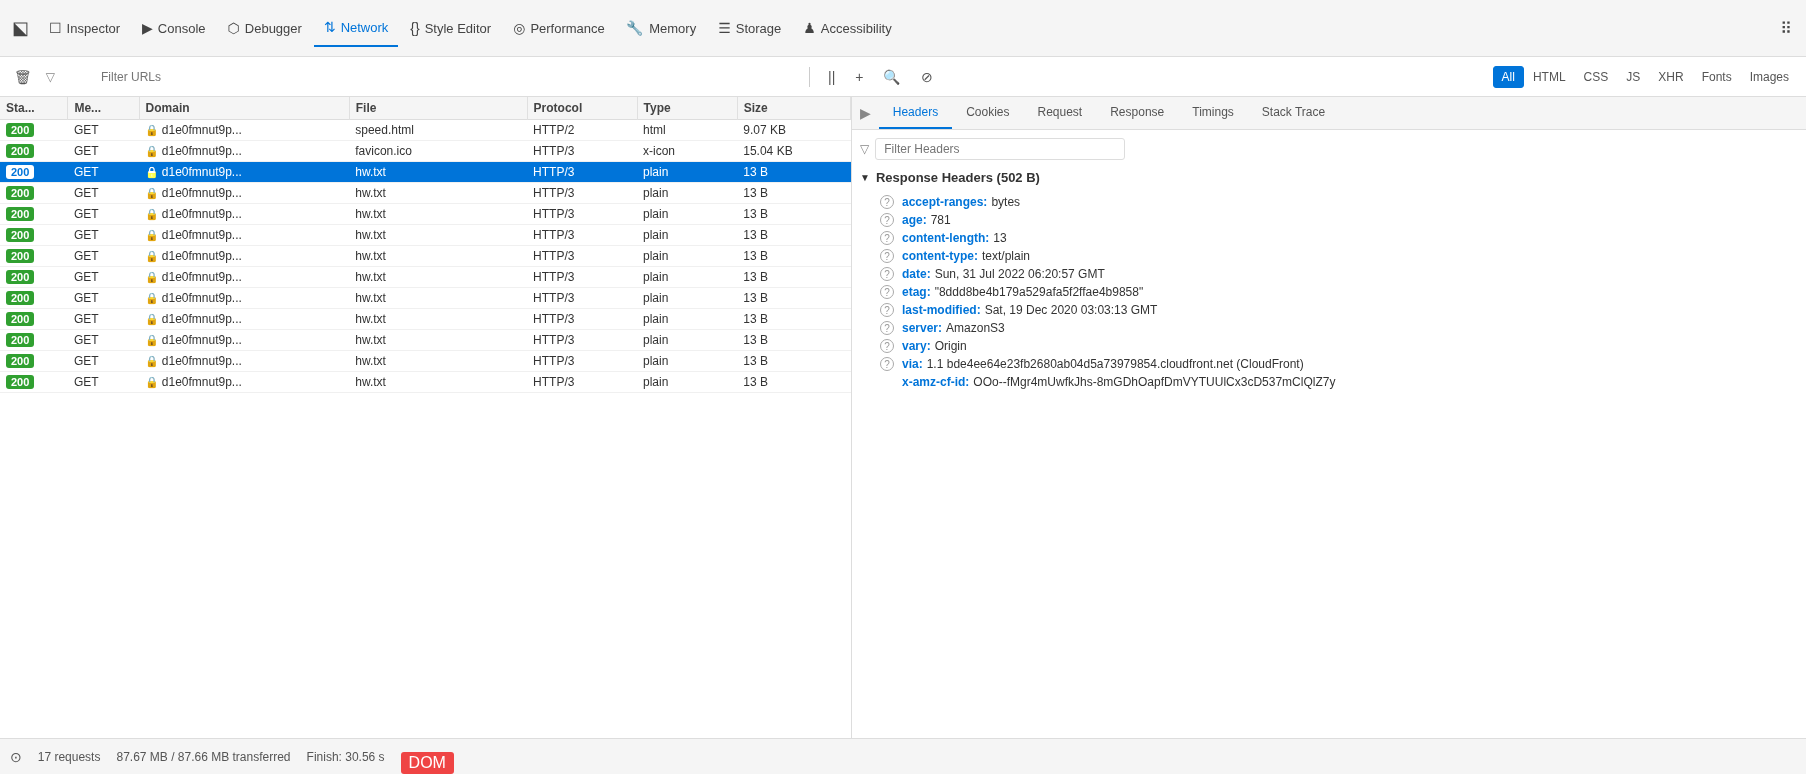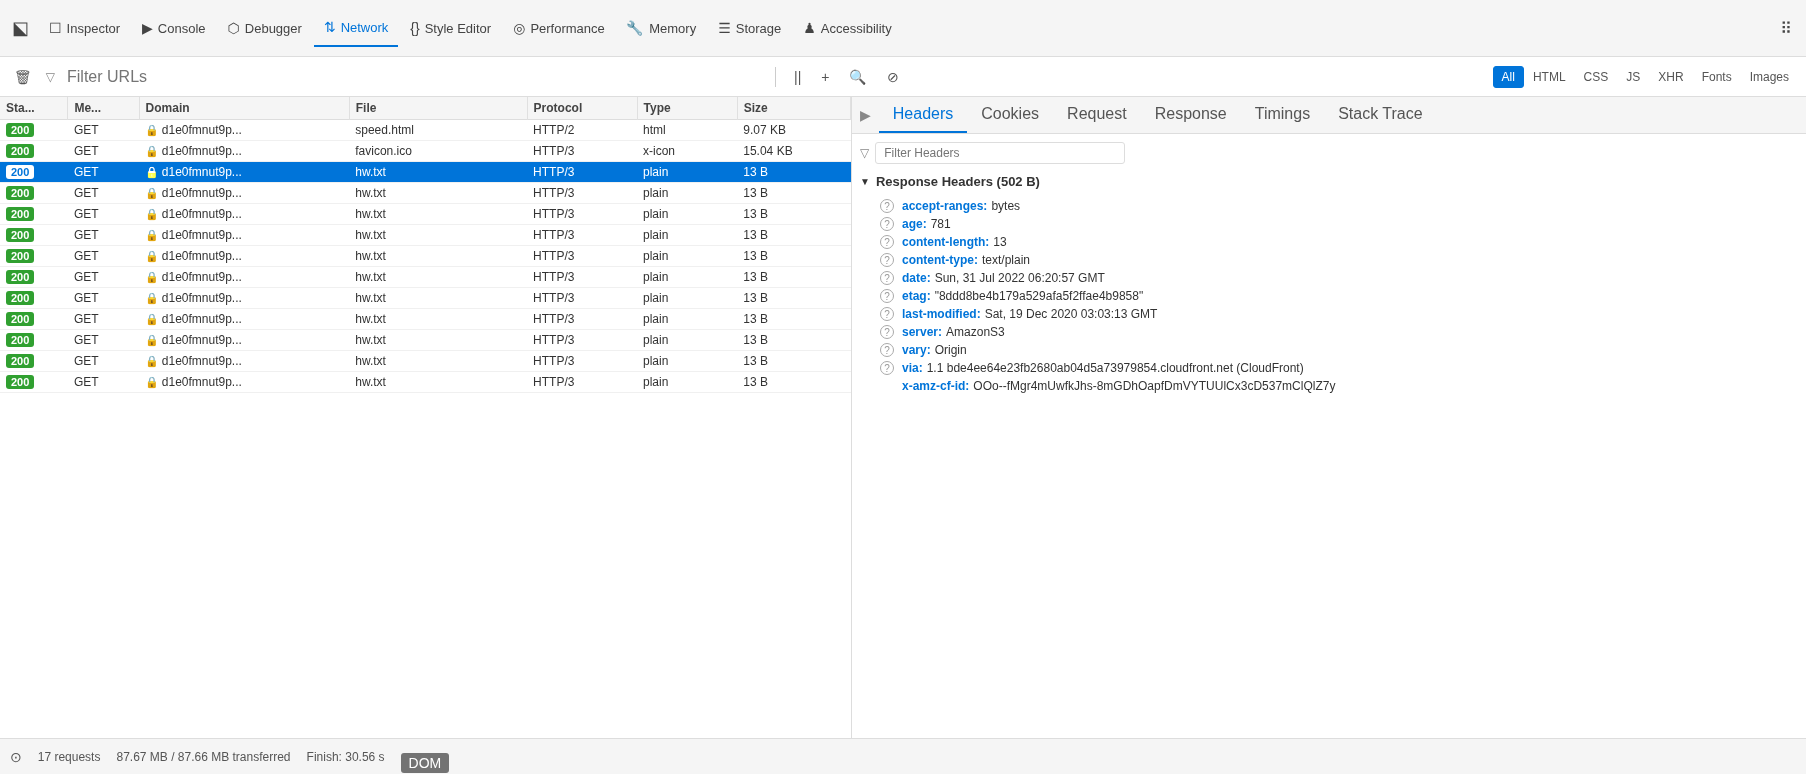--- a/index.html
+++ b/index.html
@@ -50,25 +50,26 @@
       border-radius: 3px;
       font-size: 14px;
       color: #555;
       border: none;
       background: none;
     }
     #filter-input {
       flex: 1;
       border: none;
       outline: none;
-      font-size: 16px;
+      font-size: 12px;
       color: #333;
       background: transparent;
       padding: 2px 4px;
       max-width: 700px;
+      margin-left: 34px;
     }
     .toolbar-sep { width: 1px; height: 20px; background: #ccc; margin: 0 4px; }
 
     
     .filter-types {
       display: flex;
       align-items: center;
       margin-left: auto;
     }
     .filter-type-btn {
@@ -157,21 +158,21 @@
     
     #panel-tabs {
       display: flex;
       border-bottom: 1px solid #ddd;
       background: #f5f5f5;
       padding: 0 8px;
     }
     .panel-tab {
       padding: 8px 14px;
       cursor: pointer;
-      font-size: 16px;
+      font-size: 12px;
       color: #555;
       border-bottom: 2px solid transparent;
       white-space: nowrap;
     }
     .panel-tab.active {
       color: #0074d9;
       border-bottom: 2px solid #0074d9;
     }
 
     
@@ -236,27 +237,27 @@
       align-items: center;
       height: 36px;
       border-top: 1px solid #ddd;
       padding: 0 10px;
       gap: 16px;
       font-size: 12px;
       color: #555;
       background: #f5f5f5;
     }
     .dom-btn {
-      background: #737373;
+      background: #ef4444;
       color: #fff;
       border: none;
       padding: 2px 8px;
       border-radius: 3px;
       cursor: pointer;
-      font-size: 14px;
+      font-size: 16px;
       margin-top: 12px;
     }
     .lock-icon { color: #888; font-size: 11px; }
   </style>
 </head>
 <body>
 
 <div id="topnav">
   <div class="nav-item" style="font-size:18px; padding:6px 8px;">⬕</div>
   <div class="nav-item">

